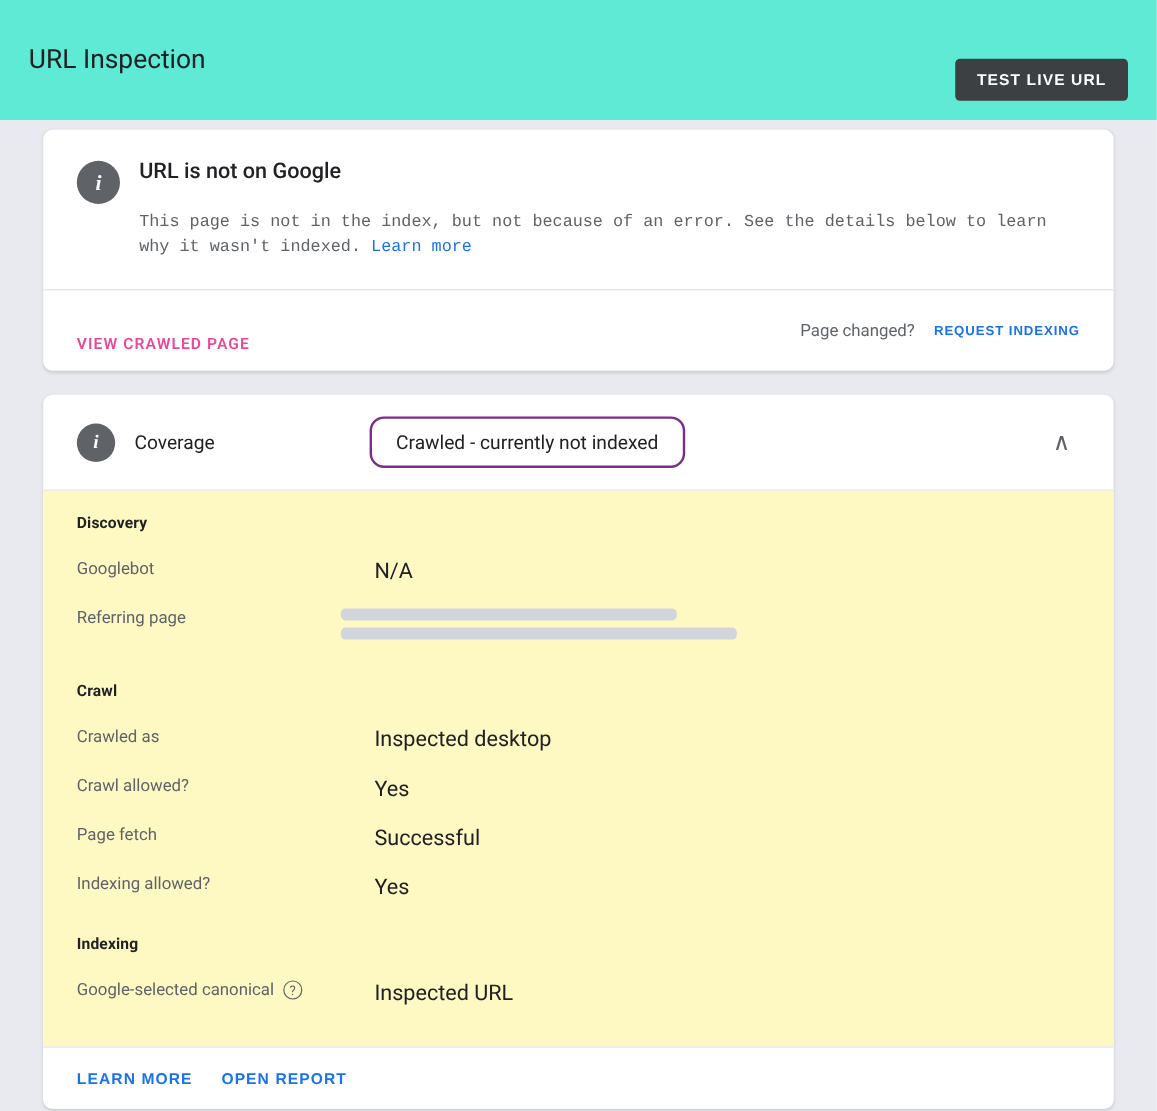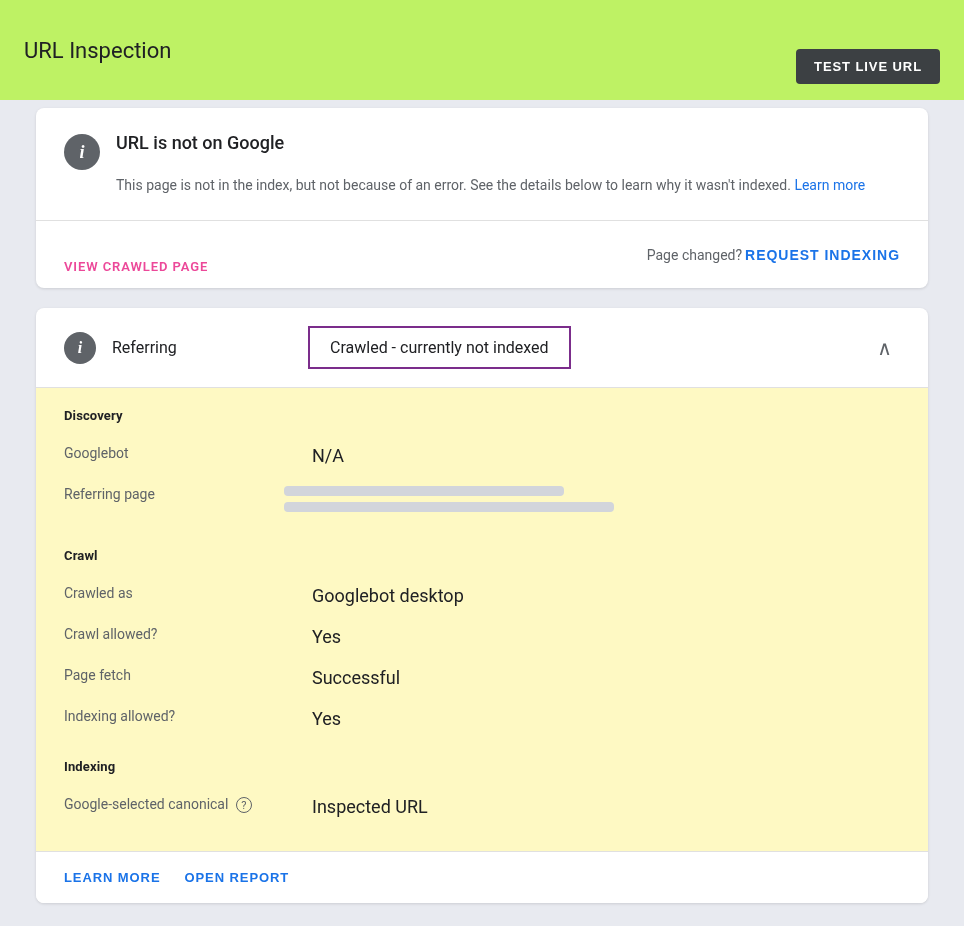--- a/index.html
+++ b/index.html
@@ -8,21 +8,21 @@
       background: #e8eaf0;
       min-height: 926px;
       padding: 0;
     }
 
     .header {
       display: flex;
       align-items: center;
       justify-content: space-between;
       padding: 16px 24px;
-      background: #bef264;
+      background: #5eead4;
     }
 
     .header-title {
       font-size: 22px;
       font-weight: 400;
       color: #202124;
     }
 
     .test-live-url-btn {
       background: #3c4043;
@@ -84,20 +84,21 @@
       font-size: 18px;
       font-weight: 500;
       color: #202124;
       margin-bottom: 22px;
     }
 
     .alert-text p {
       font-size: 14px;
       color: #5f6368;
       line-height: 1.5;
+      font-family: Liberation Mono, monospace;
     }
 
     .alert-text a {
       color: #1a73e8;
       text-decoration: none;
     }
 
     .divider {
       border: none;
       border-top: 1px solid #e0e0e0;
@@ -116,30 +117,30 @@
       letter-spacing: 0.07em;
       color: #ec4899;
       text-transform: uppercase;
       cursor: not-allowed;
       margin-top: 24px;
     }
 
     .action-right {
       display: flex;
       align-items: center;
-      gap: 3px;
+      gap: 16px;
     }
 
     .page-changed-label {
       font-size: 14px;
       color: #5f6368;
     }
 
     .request-indexing-btn {
-      font-size: 14px;
+      font-size: 11px;
       font-weight: 700;
       letter-spacing: 0.07em;
       color: #1a73e8;
       text-transform: uppercase;
       background: none;
       border: none;
       cursor: pointer;
     }
 
     
@@ -173,21 +174,21 @@
 
     .coverage-label {
       font-size: 16px;
       color: #202124;
       font-weight: 400;
       min-width: 180px;
     }
 
     .coverage-status-box {
       border: 2px solid #7b2d8b;
-      border-radius: 0;
+      border-radius: 12px;
       padding: 10px 20px;
       font-size: 16px;
       color: #202124;
       margin-left: 16px;
       background: #fff;
     }
 
     .chevron-btn {
       margin-left: auto;
       background: none;
@@ -308,21 +309,21 @@
         <button class="request-indexing-btn">REQUEST INDEXING</button>
       </div>
     </div>
   </div>
 
   <div class="card">
     <div class="coverage-header">
       <div class="coverage-icon">
         <span>i</span>
       </div>
-      <span class="coverage-label">Referring</span>
+      <span class="coverage-label">Coverage</span>
       <div class="coverage-status-box">Crawled - currently not indexed</div>
       <button class="chevron-btn">∧</button>
     </div>
     <hr class="divider">
 
     <div class="coverage-body">
 
       <div class="section-heading">Discovery</div>
 
       <div class="detail-row">
@@ -336,21 +337,21 @@
           <div class="blurred-bar w1"></div>
           <div class="blurred-bar w2"></div>
         </div>
       </div>
 
       <div class="section-heading">Crawl</div>
 
 
       <div class="detail-row">
         <span class="detail-label">Crawled as</span>
-        <span class="detail-value">Googlebot desktop</span>
+        <span class="detail-value">Inspected desktop</span>
       </div>
 
       <div class="detail-row">
         <span class="detail-label">Crawl allowed?</span>
         <span class="detail-value">Yes</span>
       </div>
 
       <div class="detail-row">
         <span class="detail-label">Page fetch</span>
         <span class="detail-value">Successful</span>

